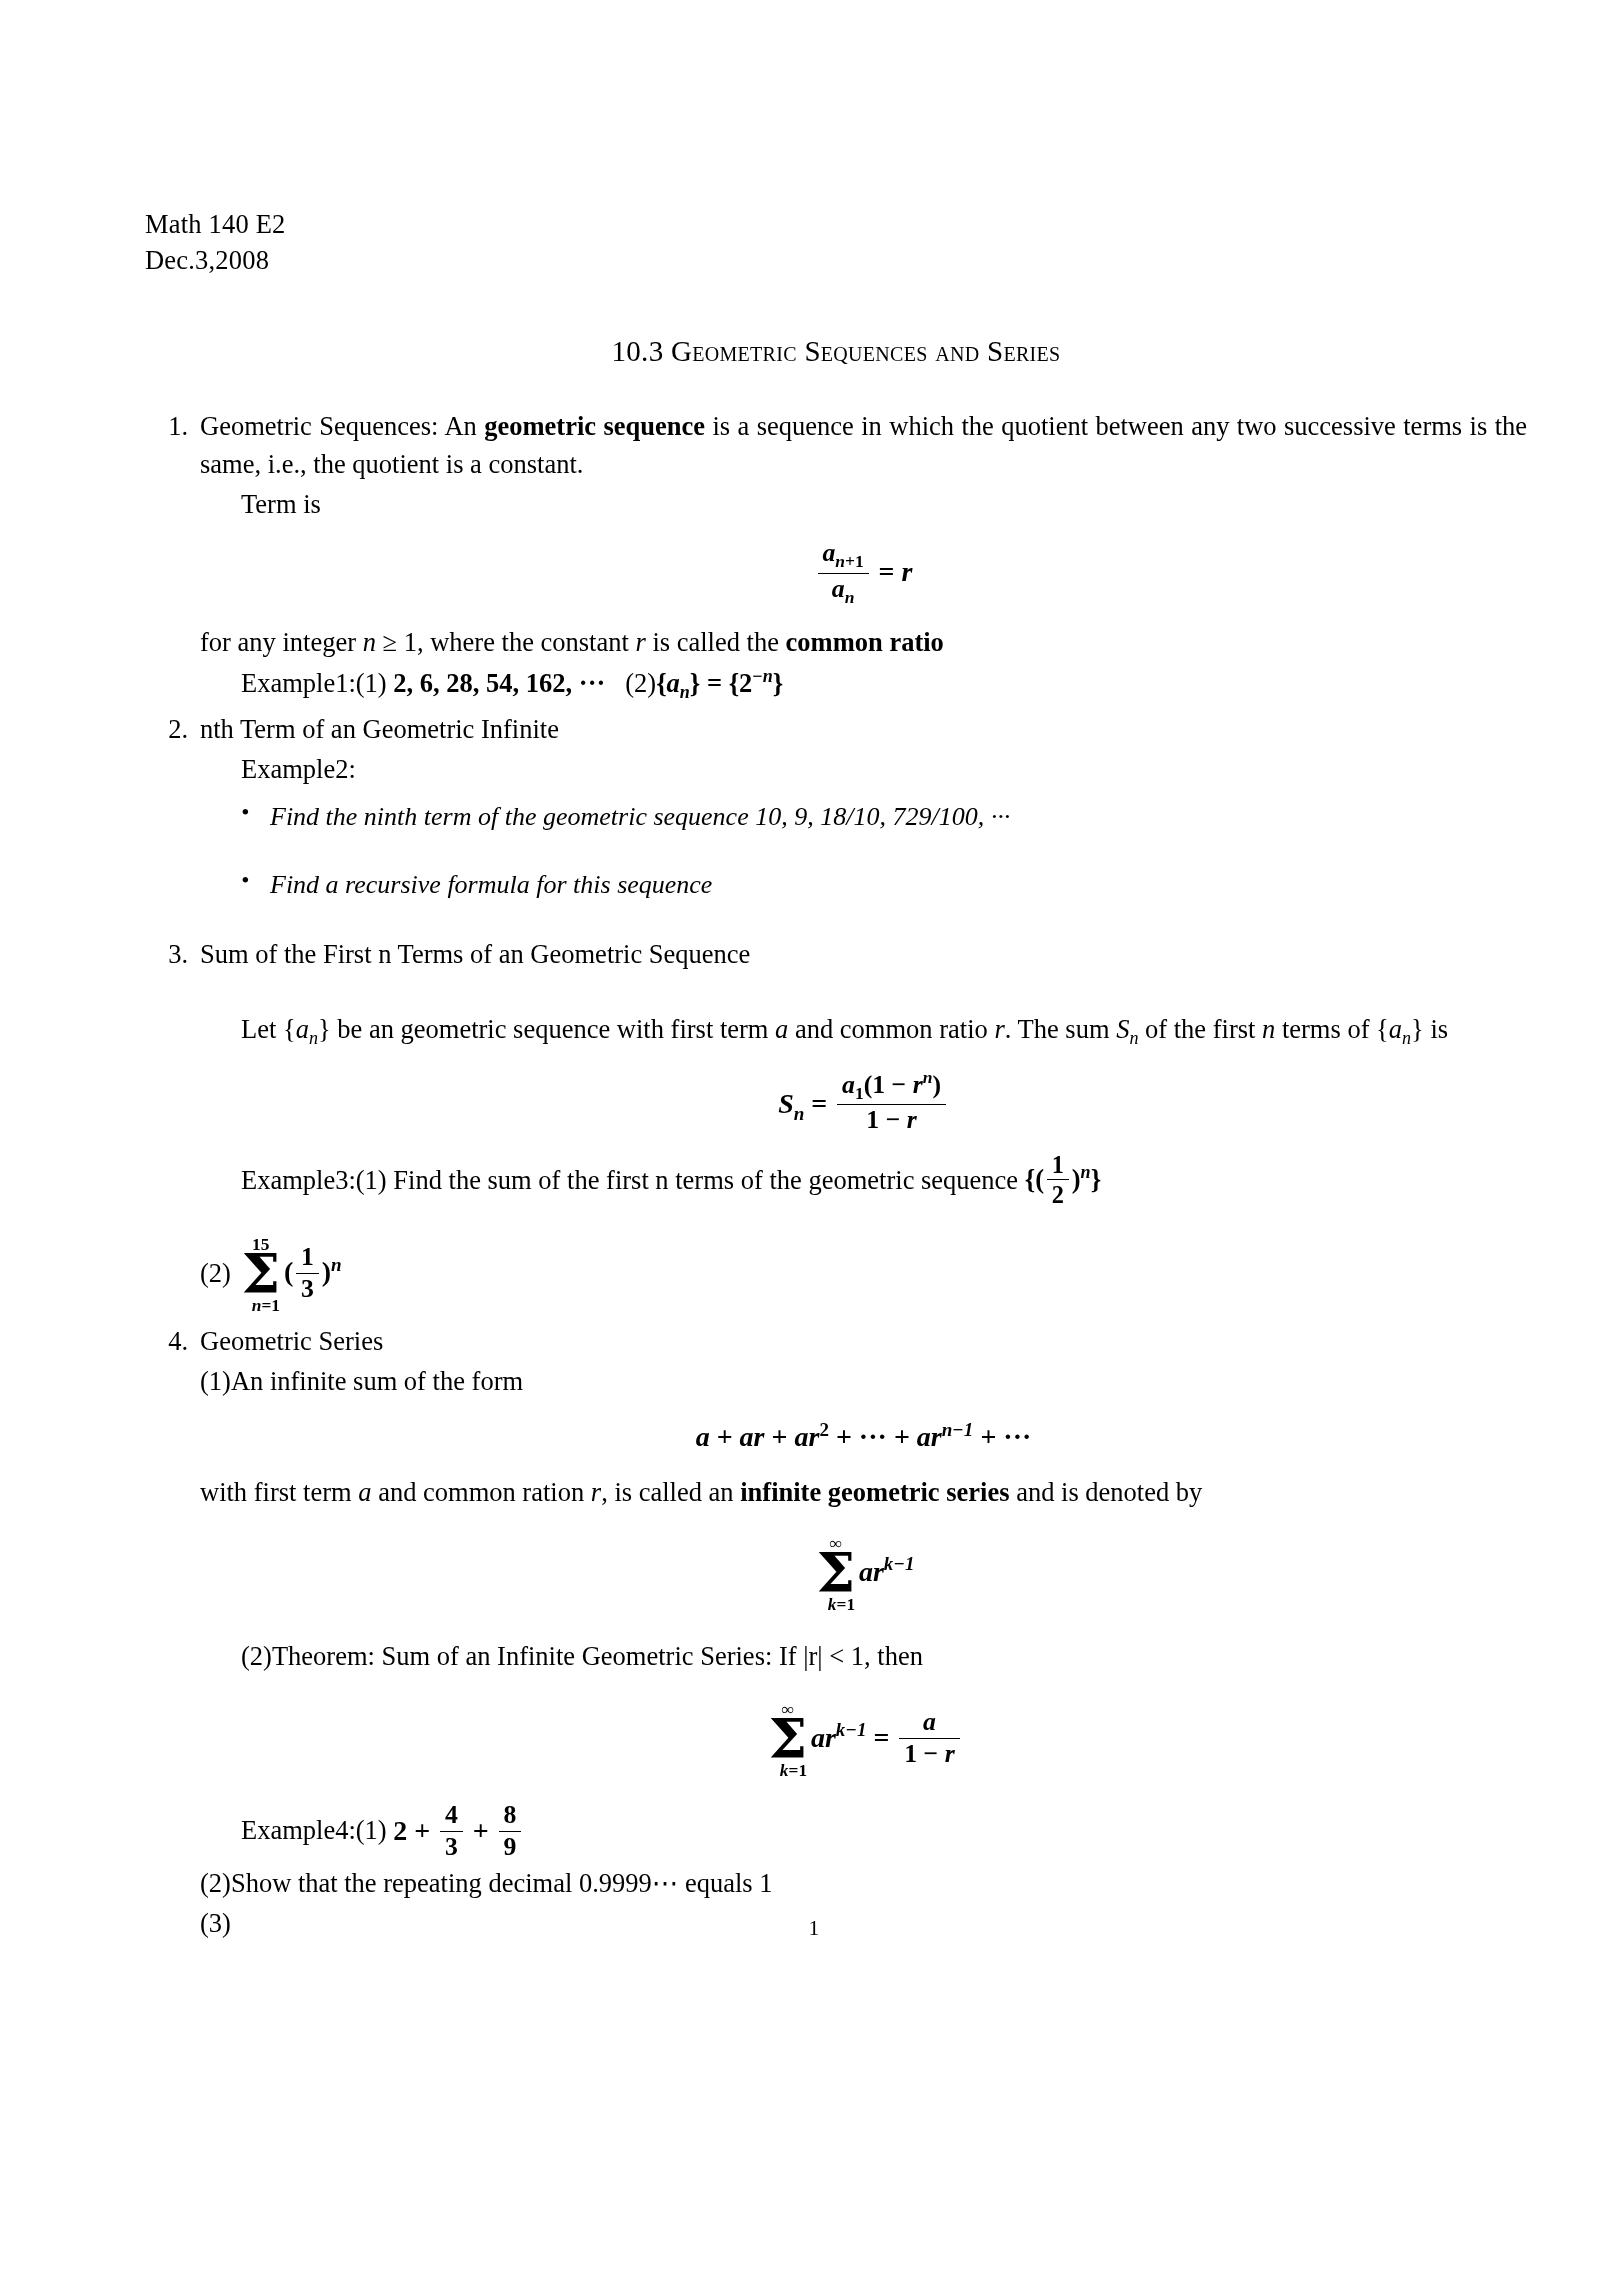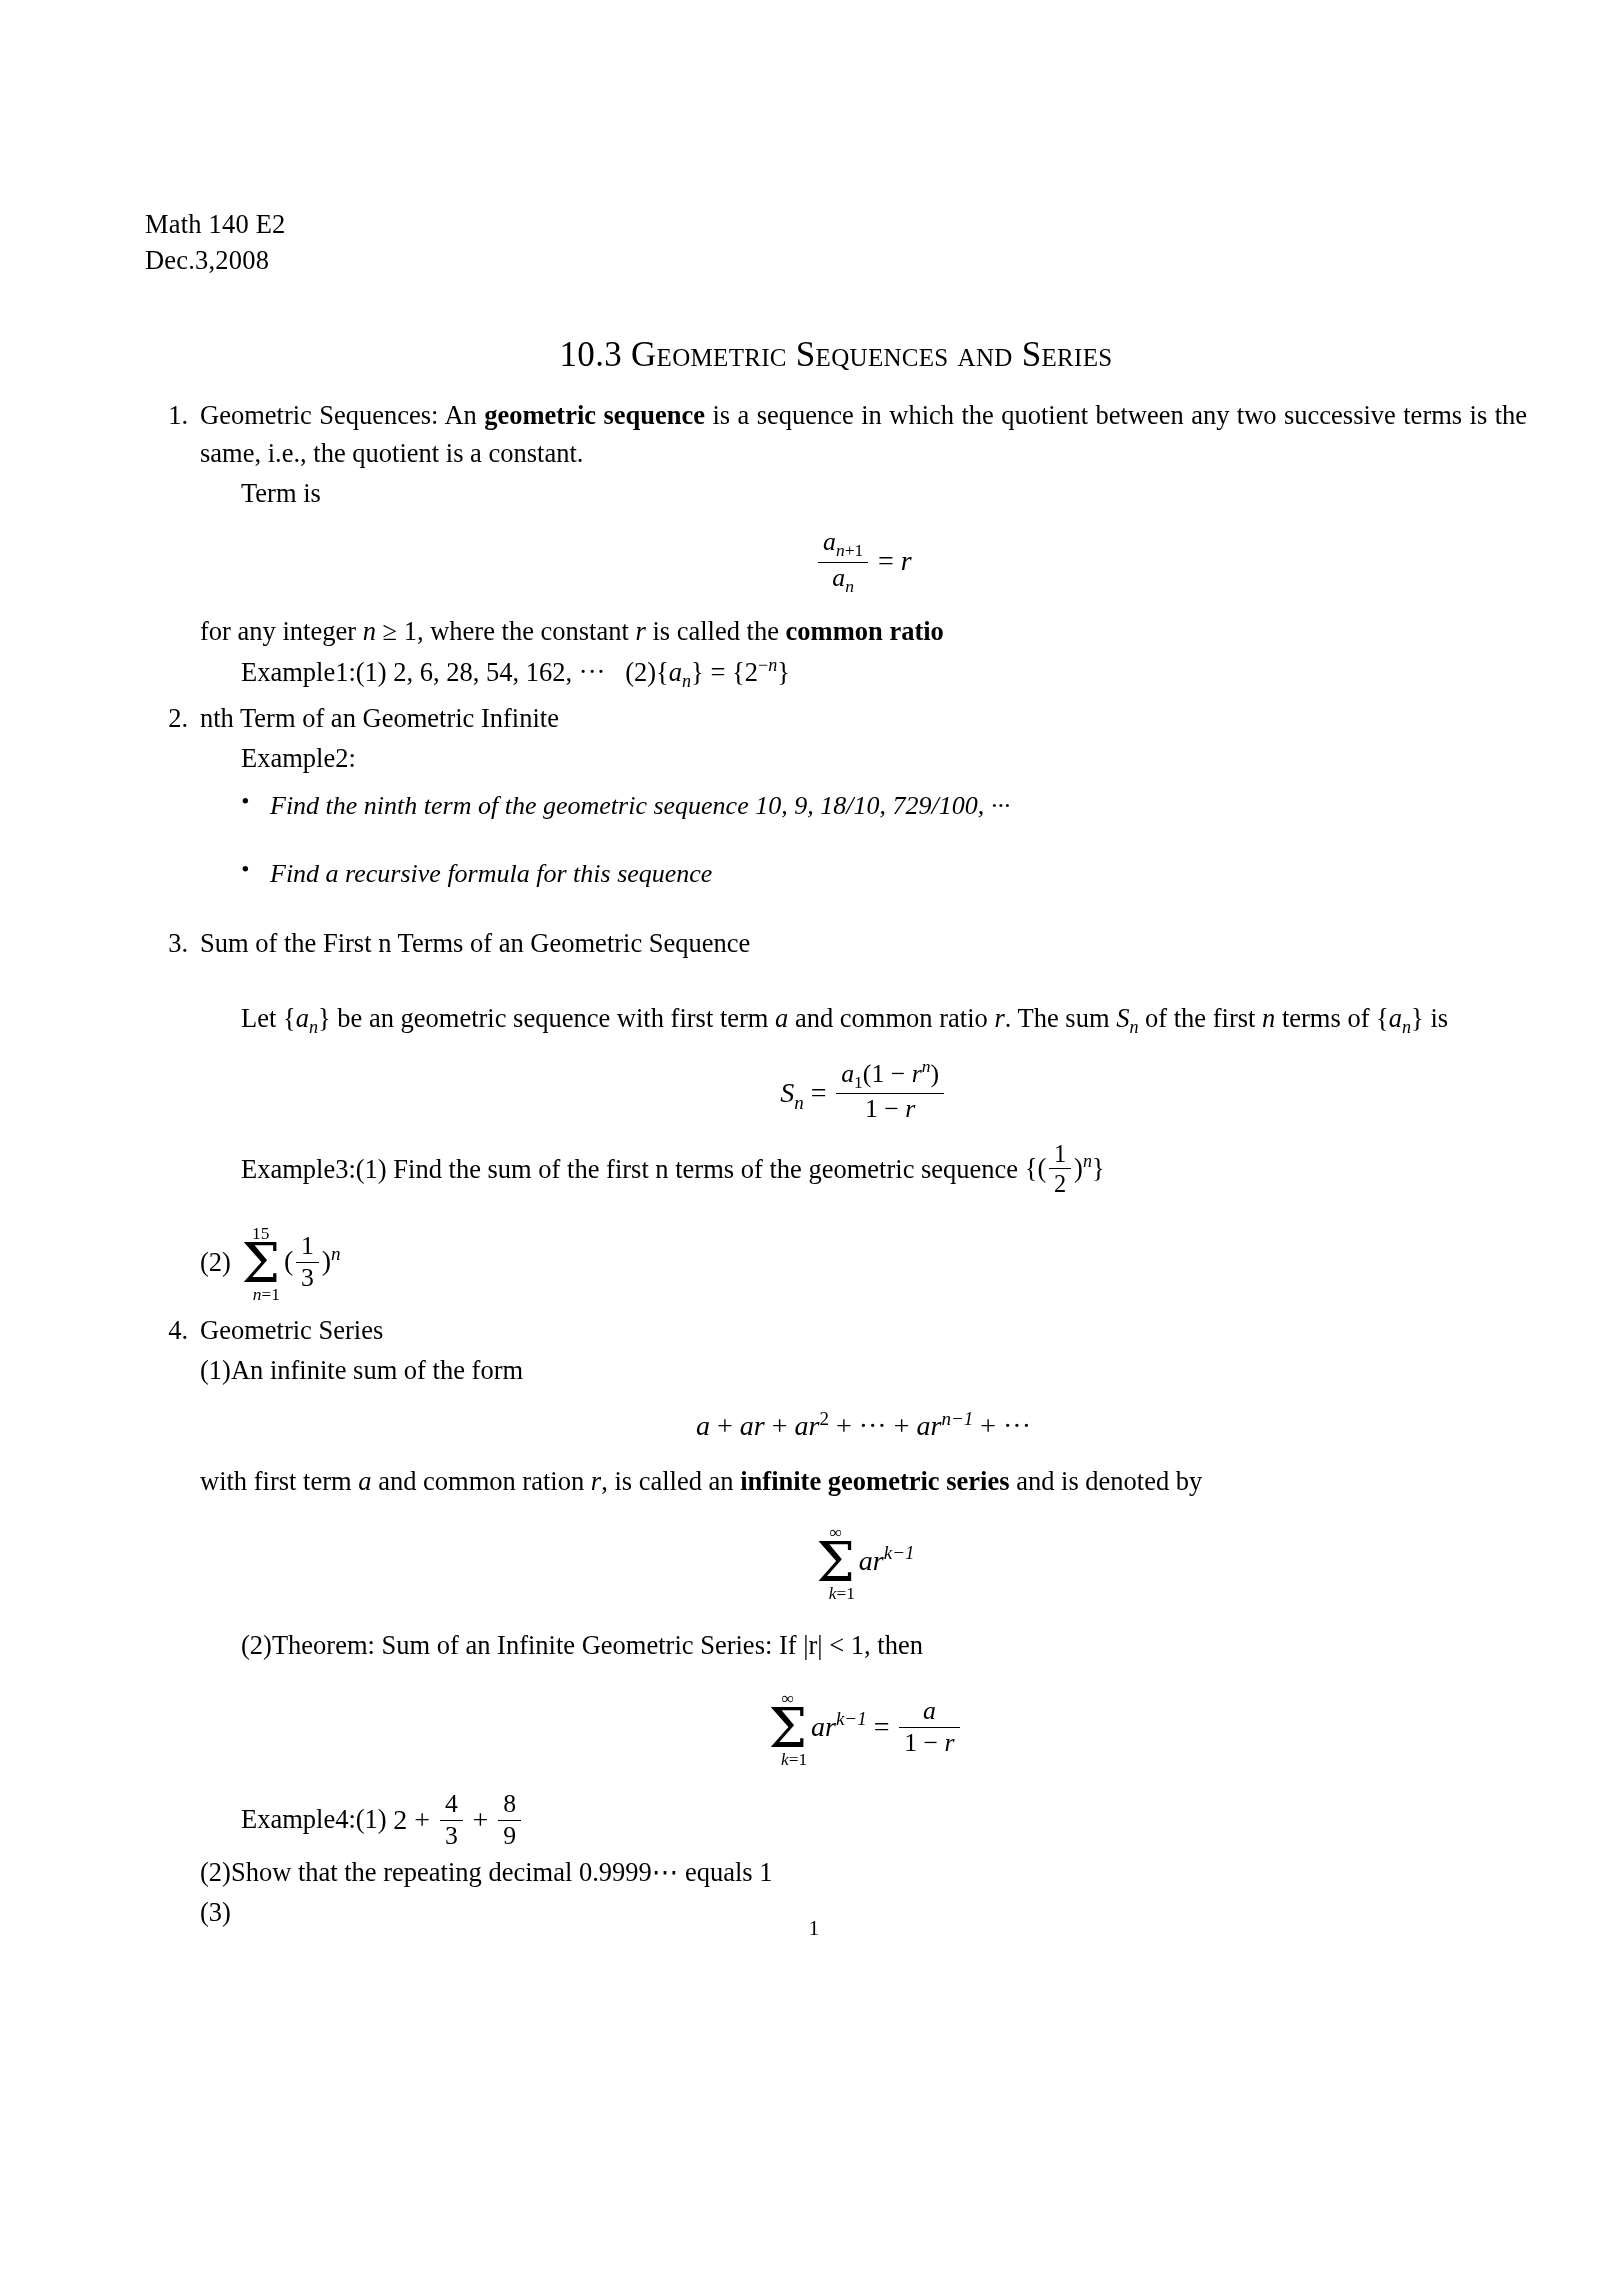--- a/index.html
+++ b/index.html
@@ -26,23 +26,23 @@
     top: 206px;
     width: 1382px;
   }
   .hdr {
     font-size: 26.5px;
     line-height: 1.36;
     letter-spacing: 0.2px;
   }
   .title {
     text-align: center;
-    font-size: 35px;
+    font-size: 29px;
     margin-top: 57px;
-    margin-bottom: 21px;
+    margin-bottom: 39px;
     letter-spacing: 0.3px;
   }
   .smallcaps {
     font-variant: small-caps;
   }
   ol.items {
     list-style: none;
     margin: 0;
     padding: 0;
   }
@@ -131,21 +131,21 @@
   .sum {
     display: inline-block;
     vertical-align: middle;
     text-align: center;
     line-height: 1;
     margin: 0 3.9px;
   }
   .sum > .top { display: block; font-size: 0.62em; font-style: normal; margin-bottom: -2px;}
   .sum > .sig { display: block; font-size: 1.95em; line-height: 0.86; font-family: "DejaVu Serif", serif;}
   .sum > .bot { display: block; font-size: 0.62em; font-style: normal; margin-top: -1px; text-align: right;}
-  .mathline { font-size: 26.5px; }
+  .mathline { font-size: 26.5px; font-weight: bold; }
   .mathline.big { font-size: 28px; }
 </style>
 </head>
 <body>
 
 <div class="page">
   <div class="content">
 
     <div class="hdr">Math 140 E2</div>
     <div class="hdr">Dec.3,2008</div>

